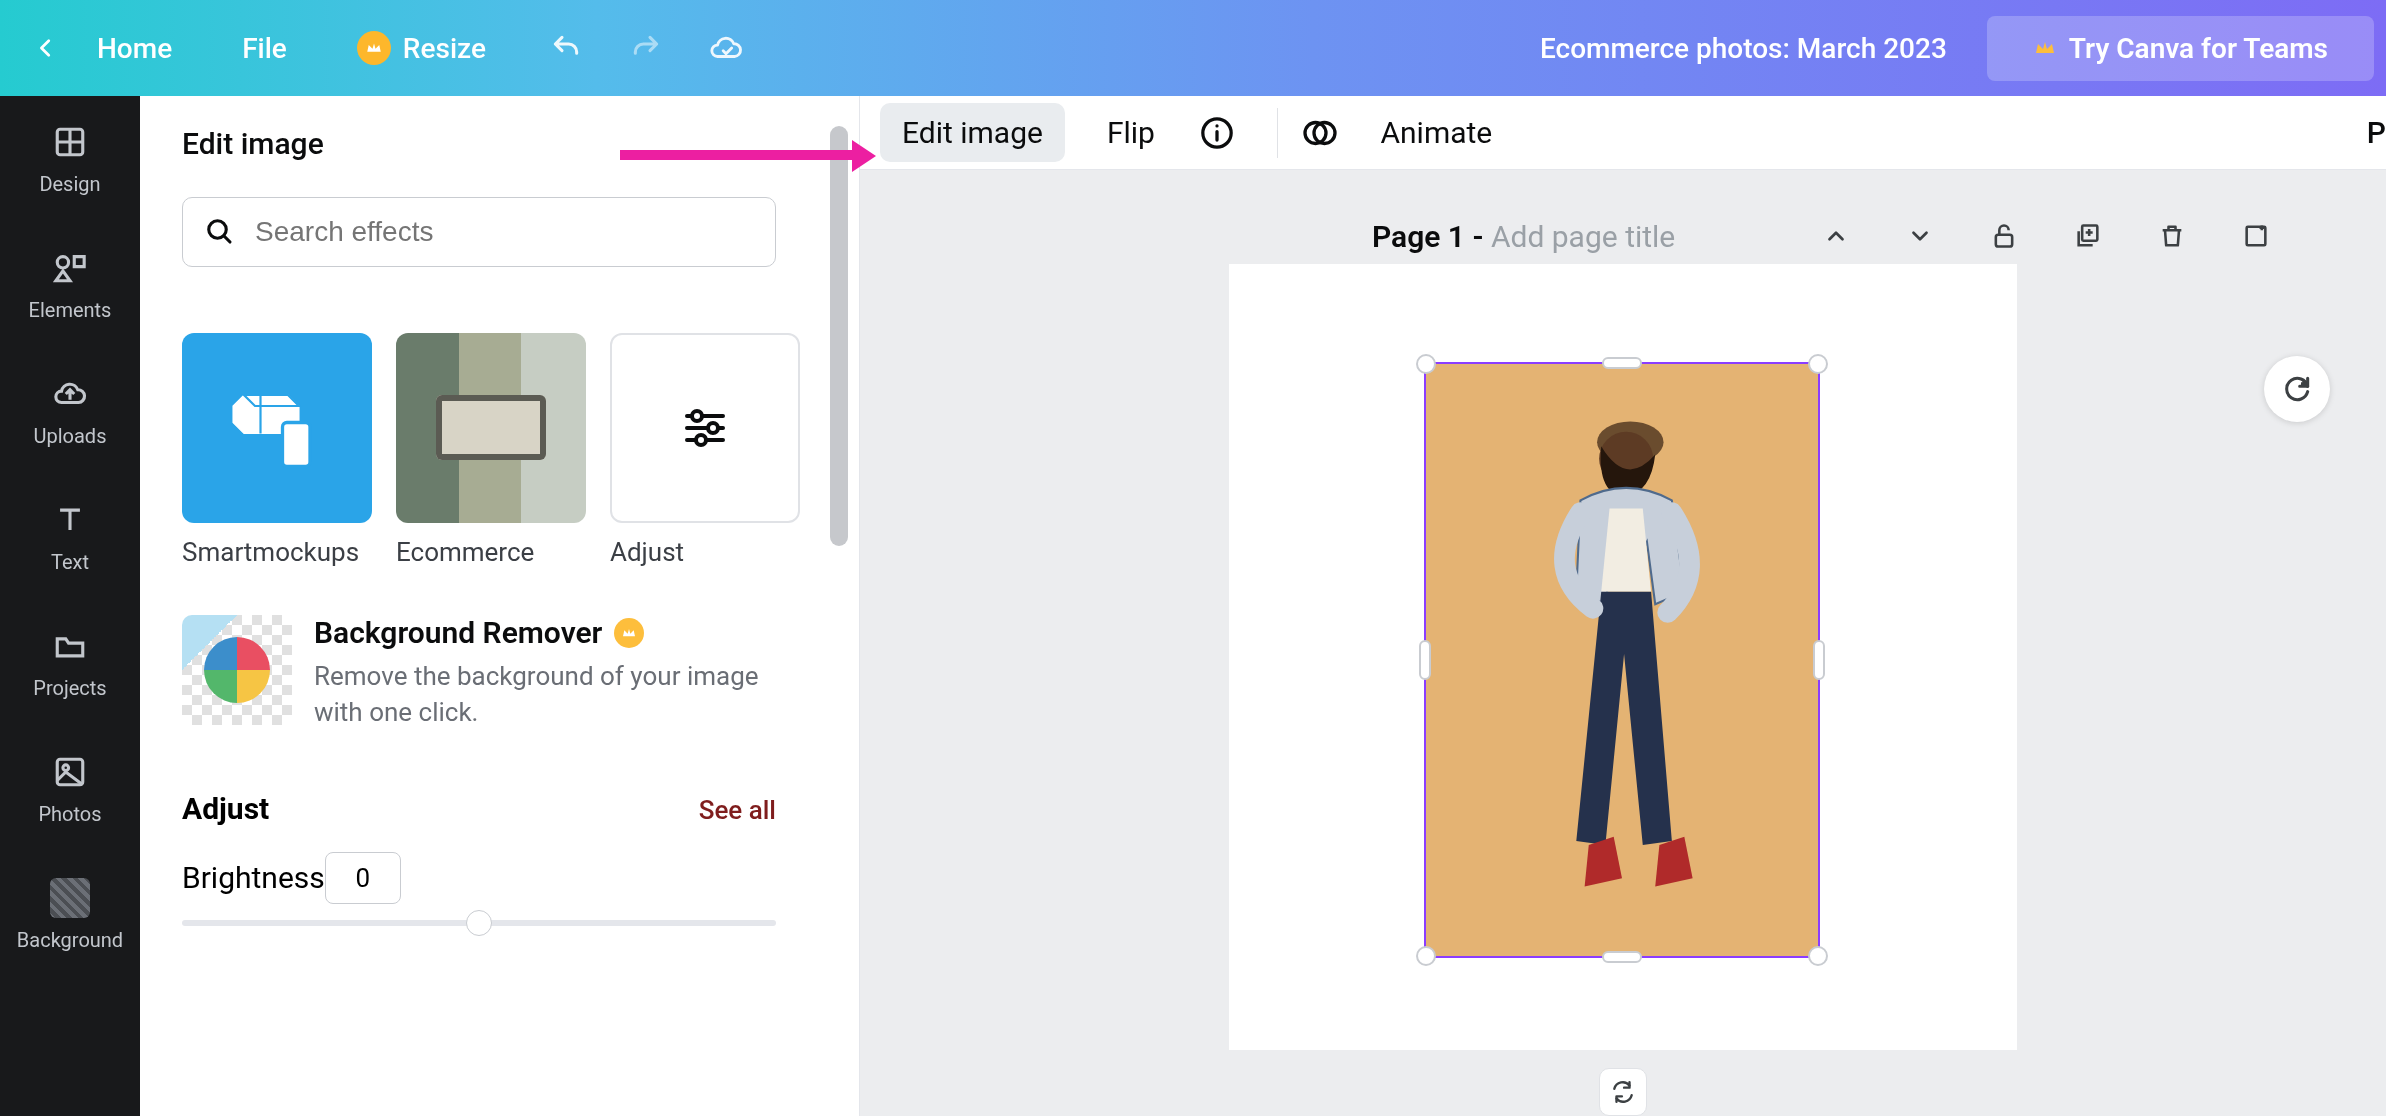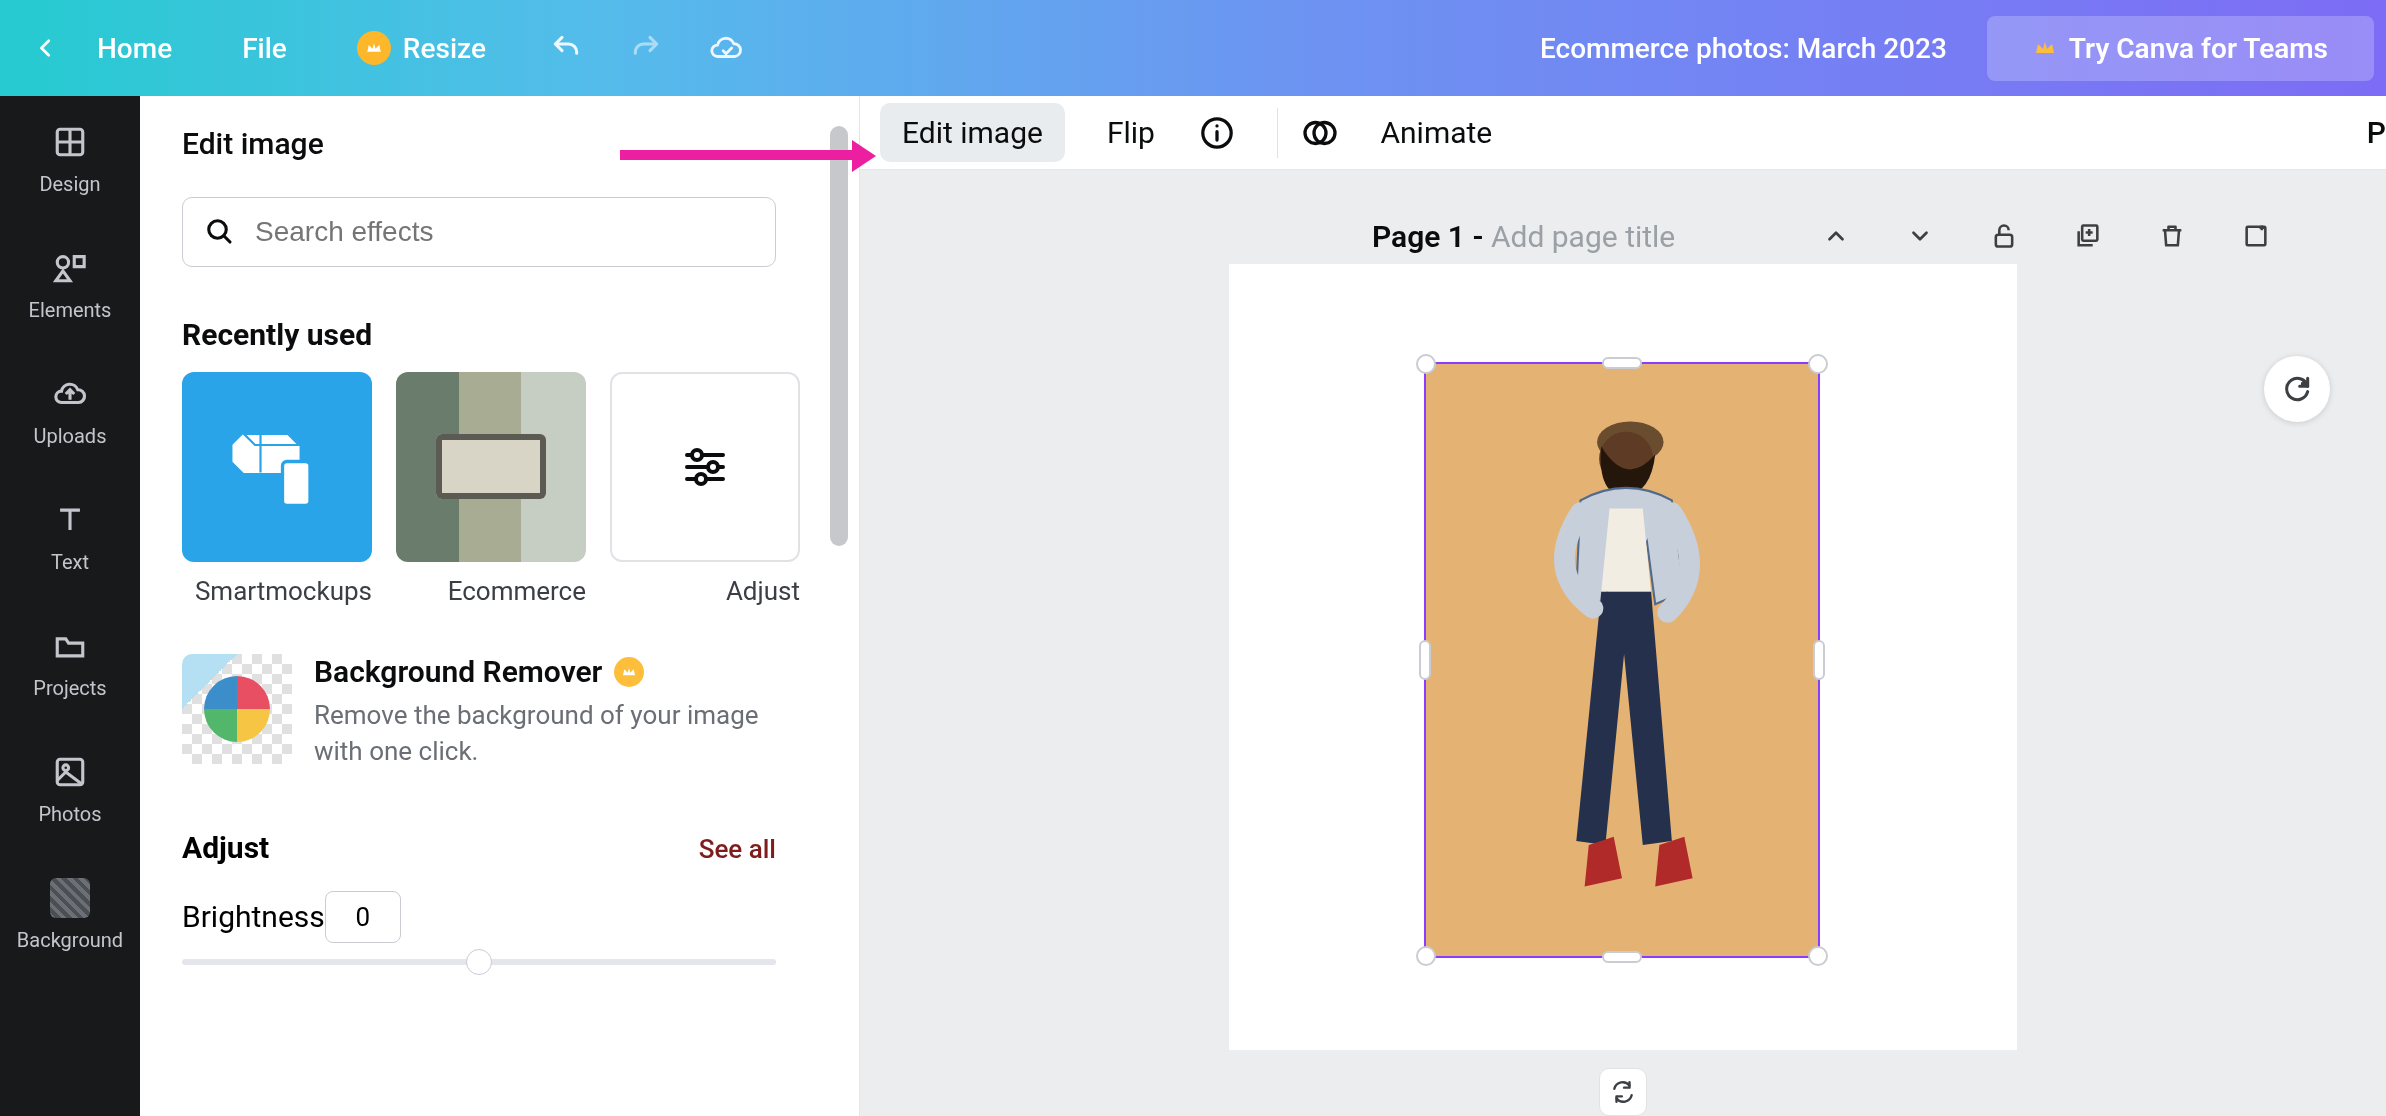--- a/index.html
+++ b/index.html
@@ -127,22 +127,23 @@
     .search-box input {
       flex: 1; border: none; outline: none; font-size: 28px; color: #444;
       background: transparent;
     }
     .search-box .search-icon { margin-right: 20px; }
     .sp-heading {
       font-size: 30px; font-weight: 700; color: #0b0c0d; margin-bottom: 20px;
     }
     .thumb-row { display: flex; gap: 24px; margin-bottom: 48px; }
     .thumb {
-      display: flex; flex-direction: column; align-items: flex-end;
+      display: flex; flex-direction: column; align-items: flex-start;
       cursor: pointer;
+      margin-top: 16px;
     }
     .thumb .tbox {
       width: 190px; height: 190px; border-radius: 12px;
       display: flex; align-items: center; justify-content: center;
       margin-bottom: 14px;
       background: #fff;
       border: 2px solid #e0e2e6;
     }
     .thumb .tbox.blue { background: #2aa4e8; border: none; }
     .thumb .tbox.duo {
@@ -437,21 +438,20 @@
       <div class="search-box">
         <span class="search-icon">
           <svg viewBox="0 0 24 24" width="30" height="30">
               <circle cx="10" cy="10" r="7" stroke="#0b0c0d" stroke-width="2.5" fill="none"></circle>
               <path d="M20 20l-5-5" stroke="#0b0c0d" stroke-width="2.5" stroke-linecap="round"></path>
             </svg>
         </span>
         <input type="text" placeholder="Search effects" style="">
       </div>
 
-      <div class="sp-heading">Recently used</div>
 
       <div class="thumb-row">
         <div class="thumb">
           <div class="tbox blue">
             <svg viewBox="0 0 100 100" width="110" height="110">
               <path d="M20 20h40l10 10v15l-10 10H20l-10-10V30z" fill="#fff" stroke="#fff"></path>
               <path d="M35 20v35M20 20h40l10 10H30l-10-10z" fill="none" stroke="#2aa4e8" stroke-width="2"></path>
               <rect x="55" y="45" width="25" height="40" rx="4" fill="#fff" stroke="#2aa4e8" stroke-width="3"></rect>
             </svg>
           </div>

